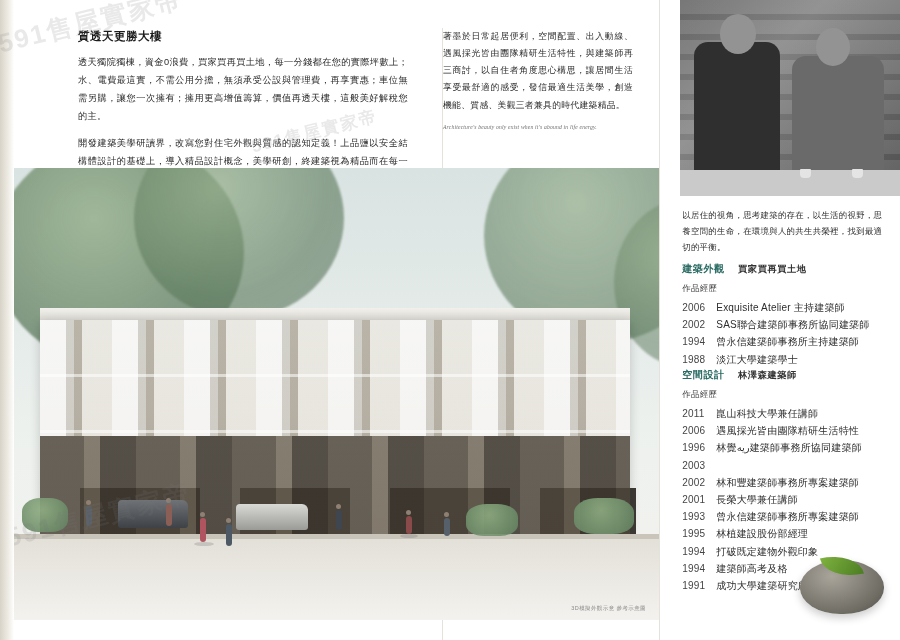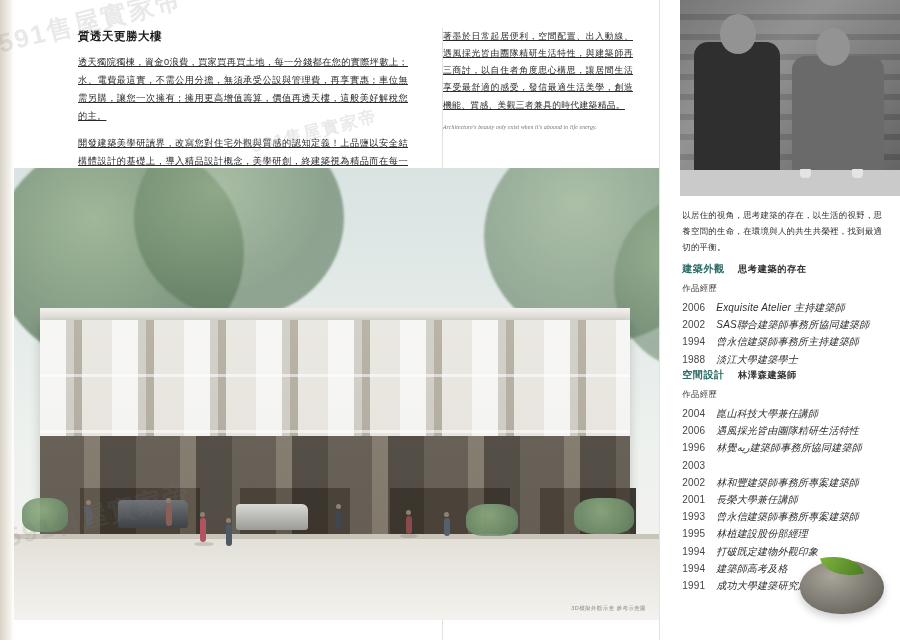--- a/index.html
+++ b/index.html
@@ -28,21 +28,21 @@
     display:flex;gap:34px;
   }
   .col{width:330px;}
   .col.right{width:190px;}
   .headline{
     font-size:11.5px;font-weight:bold;color:#1b1b1b;
     letter-spacing:.5px;margin:0 0 9px 0;line-height:1.5;
   }
   .para{
     font-size:9.2px;color:#2a2a2a;line-height:1.95;
-    margin:0 0 9px 0;text-align:justify;letter-spacing:.3px;text-decoration:underline;
+    margin:0 0 9px 0;text-align:justify;letter-spacing:.3px;
   }
   .para.small{font-size:8.8px;line-height:1.95;}
   .eng{
     font-size:5.6px;color:#6d6d6d;letter-spacing:.2px;margin-top:10px;
     font-family:"Liberation Serif", serif;font-style:italic;
   }
 
   
   .render{
     position:absolute;left:14px;top:168px;width:646px;height:452px;
@@ -174,21 +174,21 @@
     font-size:8.4px;line-height:1.9;color:#2b2b2b;letter-spacing:.3px;text-align:justify;
   }
 
   .sec{position:absolute;left:22px;width:206px;}
   .sec-title{
     font-size:10px;font-weight:bold;color:#2a6b63;letter-spacing:.6px;margin-bottom:7px;
   }
   .sec-sub{font-size:8.4px;color:#3b3b3b;margin-bottom:5px;letter-spacing:.4px;}
   .cv-row{display:flex;font-size:10px;color:#2e2e2e;line-height:1.72;letter-spacing:.2px;}
   .cv-year{width:34px;flex:0 0 34px;color:#444;}
-  .cv-text{flex:1;font-style:italic;}
+  .cv-text{flex:1;}
 
   .stone{
     position:absolute;right:16px;bottom:26px;width:84px;height:54px;
     border-radius:50% 50% 48% 48%;
     background:radial-gradient(ellipse at 38% 30%, #a9a59b, #6f6c64 70%, #4e4b45);
     box-shadow:0 4px 8px rgba(0,0,0,.2);
   }
   .leaf{
     position:absolute;right:38px;bottom:62px;width:40px;height:24px;
     border-radius:0 100% 0 100%;
@@ -290,21 +290,21 @@
       <div class="desk"></div>
       <div class="cup" style="left:120px;"></div>
       <div class="cup" style="left:172px;"></div>
     </div>
 
     <div class="rtext">以居住的視角，思考建築的存在，以生活的視野，思養空間的生命，在環境與人的共生共榮裡，找到最適切的平衡。</div>
 
     <div class="sec" style="top:262px;">
       <div class="sec-title">
         <span>建築外觀</span>
-        <span style="color:#333;font-weight:bold;margin-left:10px;font-size:9.2px;">思考建築的存在</span>
+        <span style="color:#333;font-weight:bold;margin-left:10px;font-size:9.2px;">買家買再買土地</span>
       </div>
       <div class="sec-sub">作品經歷</div>
       <div class="cv-row">
         <div class="cv-year">2006</div>
         <div class="cv-text">Exquisite Atelier 主持建築師</div>
       </div>
       <div class="cv-row">
         <div class="cv-year">2002</div>
         <div class="cv-text">SAS聯合建築師事務所協同建築師</div>
       </div>
@@ -318,21 +318,21 @@
       </div>
     </div>
 
     <div class="sec" style="top:368px;">
       <div class="sec-title">
         <span>空間設計</span>
         <span style="color:#333;font-weight:bold;margin-left:10px;font-size:9.2px;">林澤森建築師</span>
       </div>
       <div class="sec-sub">作品經歷</div>
       <div class="cv-row">
-        <div class="cv-year">2004</div>
+        <div class="cv-year">2011</div>
         <div class="cv-text">崑山科技大學兼任講師</div>
       </div>
       <div class="cv-row">
         <div class="cv-year">2006</div>
         <div class="cv-text">遇風採光皆由團隊精研生活特性</div>
       </div>
       <div class="cv-row">
         <div class="cv-year">1996</div>
         <div class="cv-text">林覺ريه建築師事務所協同建築師</div>
       </div>

